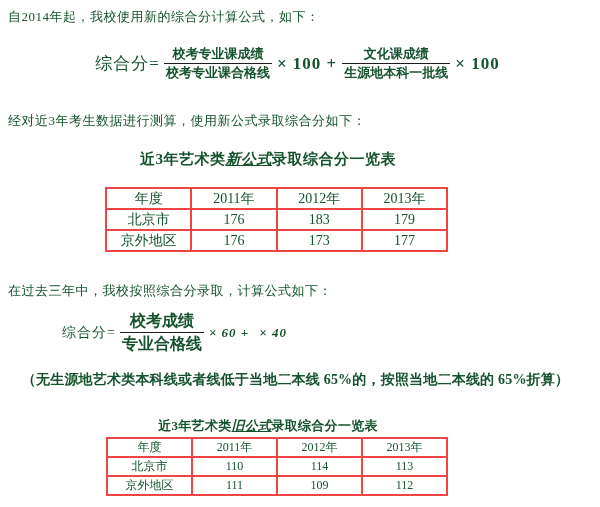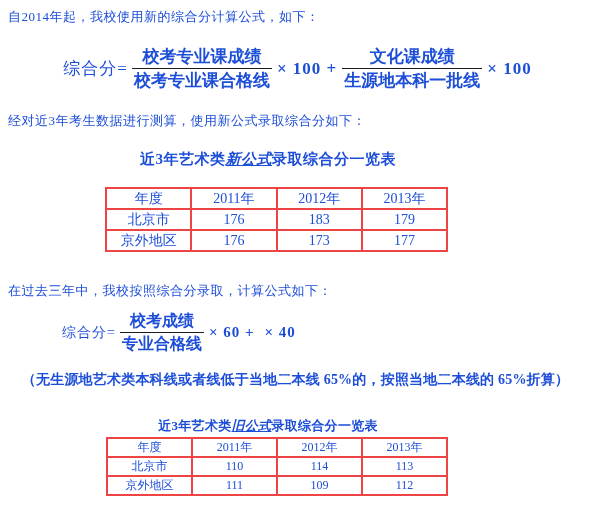--- a/index.html
+++ b/index.html
@@ -1,21 +1,21 @@
 <!DOCTYPE html>
 <html><head>
 <meta charset="utf-8">
 <style>
   * { margin:0; padding:0; box-sizing:border-box; }
   html,body { background:#ffffff; }
   .page {
     position:relative;
     width:600px; height:507px;
     background:#ffffff;
-    color:#1d4ed8;
+    color:#14532d;
     font-family:"Liberation Serif", "DejaVu Serif", serif;
     overflow:hidden;
   }
   .para {
     position:absolute; left:8px;
     font-size:13px; line-height:16px;
     letter-spacing:0.5px;
     white-space:nowrap;
   }
   .p1 { top:9px; }
@@ -40,26 +40,26 @@
   }
   .frac .num { border-bottom:1.5px solid #1c1c1c; padding:0 4px 1px 4px; }
   .frac .den { padding:1px 2px 0 2px; }
   .fop {
     font-weight:bold;
     margin:0 5px;
     letter-spacing:1px;
   }
   .f1 { top:46px; left:0; width:600px; justify-content:center; }
   .f1 .flabel { font-size:17px; }
-  .f1 .frac   { font-size:17px; }
+  .f1 .frac   { font-size:13px; }
   .f1 .fop    { font-size:17px; }
   .f2 { top:311px; left:62px; }
   .f2 .flabel { font-size:14px; }
   .f2 .frac   { font-size:16px; }
-  .f2 .fop    { font-size:15px; }
+  .f2 .fop    { font-size:13px;font-style:italic; }
 
   .note {
     position:absolute; top:371px; left:0; width:591px;
     text-align:center;
     font-size:14px; font-weight:bold;
     white-space:nowrap;
     letter-spacing:0.2px;
   }
 
   

